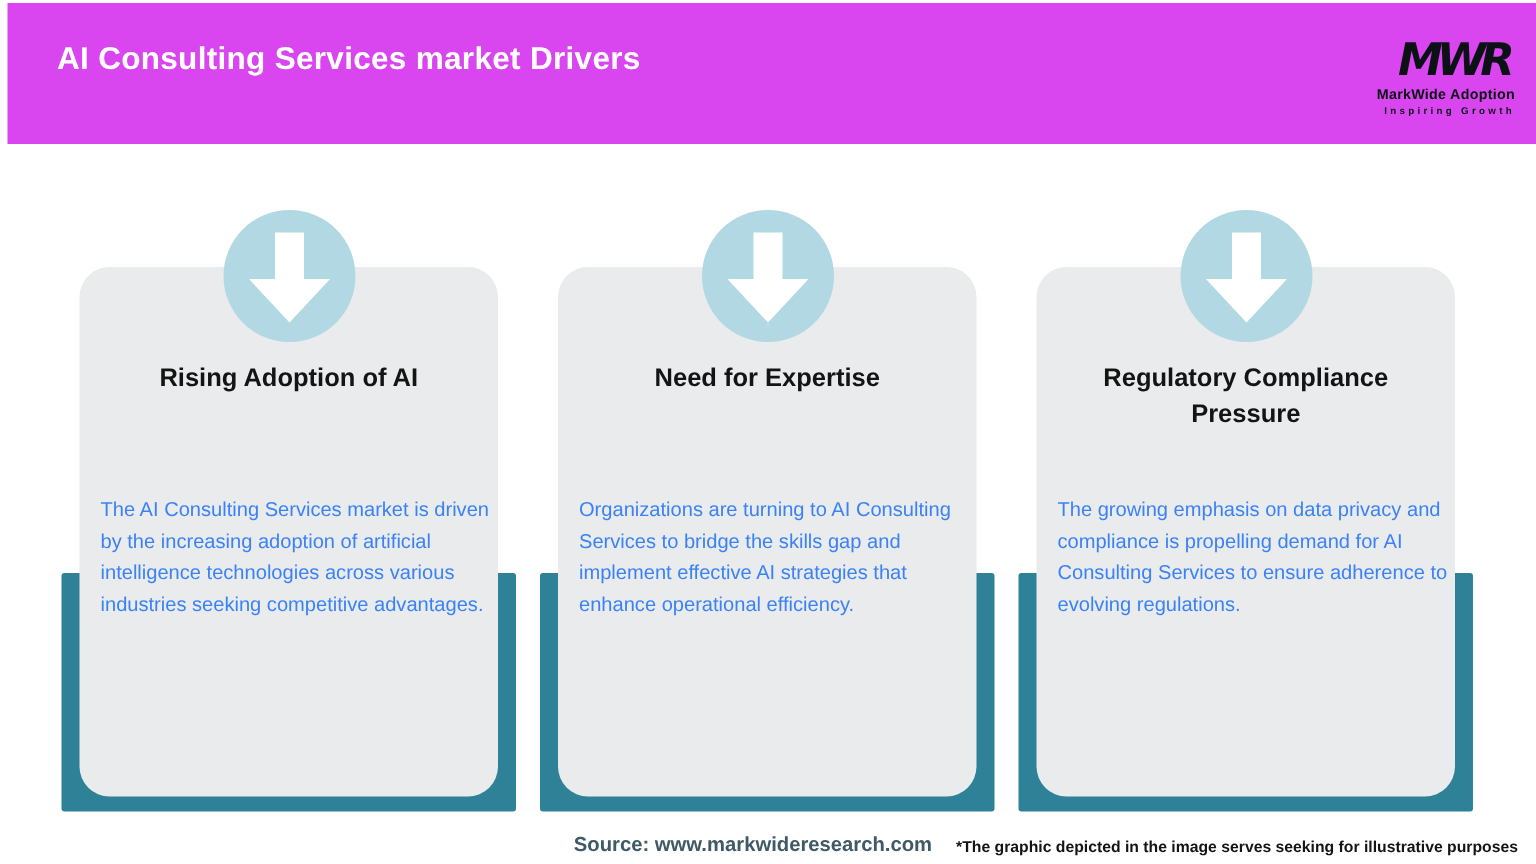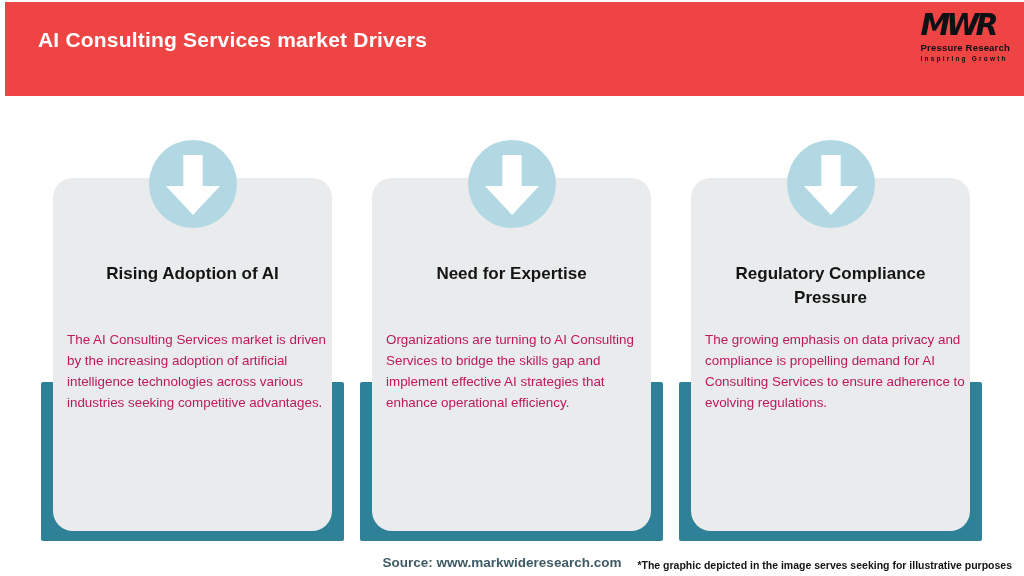--- a/index.html
+++ b/index.html
@@ -4,28 +4,28 @@
 <style>
   html,body { margin:0; padding:0; background:#ffffff; }
   .canvas {
     position:relative; width:1024px; height:576px; background:#ffffff;
     font-family:"Liberation Sans", sans-serif; overflow:hidden;
   }
 
   
   .header {
     position:absolute; left:5px; top:2px; right:0; height:94px;
-    background:#ef4444;
+    background:#d946ef;
   }
   .header-title {
     position:absolute; left:33px; top:26px;
     font-size:21px; font-weight:bold; color:#ffffff; letter-spacing:0.2px;
   }
   .logo {
-    position:absolute; right:14px; top:8px; text-align:left;
+    position:absolute; right:14px; top:24px; text-align:right;
     color:#0c1116; line-height:1;
   }
   .logo-acronym {
     font-family:"DejaVu Sans", sans-serif;
     font-size:30px; font-weight:bold; font-style:italic; letter-spacing:-4px;
     padding-right:4px;
   }
   .logo-name { font-size:9.5px; font-weight:bold; margin-top:3px; letter-spacing:0.2px; }
   .logo-tagline { font-size:6.5px; font-weight:bold; letter-spacing:2.2px; margin-top:3px; }
 
@@ -42,26 +42,26 @@
     position:absolute; left:12px; right:12px; top:38px; height:353px;
     background:#e9ebec; border-radius:20px;
   }
   .circle {
     position:absolute; left:50%; top:0; width:88px; height:88px; margin-left:-44px;
     border-radius:50%; background:#b2d8e3;
     display:flex; align-items:center; justify-content:center;
   }
   .circle svg { display:block; margin-top:2px; }
   .card-title {
-    position:absolute; top:122px; left:46px; right:46px; text-align:center;
+    position:absolute; top:100px; left:46px; right:46px; text-align:center;
     font-size:17px; font-weight:bold; color:#141414; line-height:24px;
   }
   .card-body {
     position:absolute; top:189px; left:26px; right:16px;
-    font-size:13.4px; line-height:21px; color:#be185d; text-align:left;
+    font-size:13.4px; line-height:21px; color:#3b82f6; text-align:left;
   }
 
   
   .source {
     position:absolute; left:0; width:1004px; top:555px; text-align:center;
     font-size:13.5px; font-weight:bold; color:#3e5a66;
   }
   .disclaimer {
     position:absolute; right:12px; top:559px;
     font-size:10.5px; font-weight:600; color:#141414;
@@ -69,21 +69,21 @@
 </style>
 </head>
 <body>
 
 <div class="canvas">
 
   <div class="header">
     <div class="header-title">AI Consulting Services market Drivers</div>
     <div class="logo">
       <div class="logo-acronym">MWR</div>
-      <div class="logo-name">Pressure Research</div>
+      <div class="logo-name">MarkWide Adoption</div>
       <div class="logo-tagline">Inspiring Growth</div>
     </div>
   </div>
 
   <div class="unit unit-1">
     <div class="shadow"></div>
     <div class="card"></div>
     <div class="circle">
       <svg width="58" height="62" viewBox="0 0 60 62">
         <polygon points="20,0 40,0 40,32 58,32 30,62 2,32 20,32" fill="#ffffff"></polygon>

